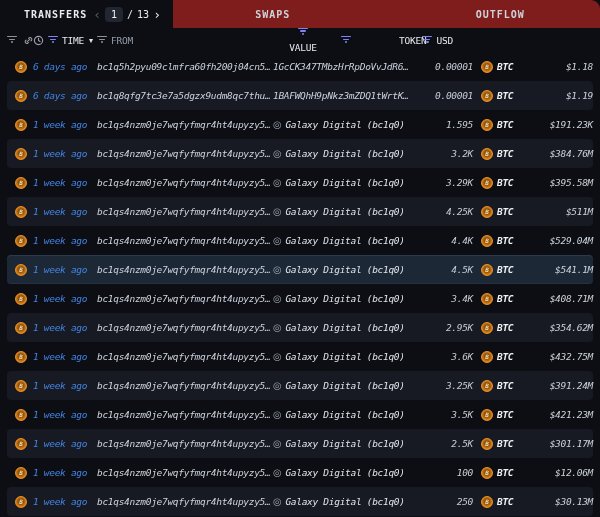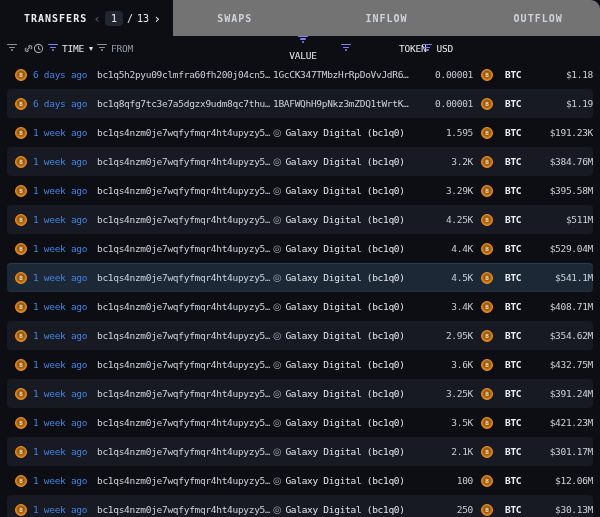--- a/index.html
+++ b/index.html
@@ -3,29 +3,29 @@
 <meta charset="utf-8">
 <style>
   html,body{margin:0;padding:0;}
   body{
     width:600px;height:517px;overflow:hidden;
     background:#0c0e13;
     font-family:"DejaVu Sans Mono","Liberation Mono",monospace;
     -webkit-font-smoothing:antialiased;
   }
   
-  .tabbar{display:flex;height:36px;align-items:stretch;text-align:right;}
+  .tabbar{display:flex;height:28px;align-items:stretch;text-align:right;}
   .tab-active{width:173px;display:flex;align-items:center;gap:6px;padding-left:24px;box-sizing:border-box;}
   .tab-active-label{color:#e9ebf0;font-size:10px;font-weight:bold;letter-spacing:1px;white-space:nowrap;}
   .pager{display:flex;align-items:center;gap:4px;font-size:10px;color:#e9ebf0;}
   .pg-prev{color:#565d6a;font-size:13px;line-height:1;cursor:default;}
   .pg-next{color:#e9ebf0;font-size:13px;line-height:1;cursor:pointer;}
   .page-box{background:#222631;border-radius:4px;padding:2px 6px;color:#eef0f4;}
   .pg-sep,.pg-total{color:#e9ebf0;}
-  .tabs-rest{flex:1;background:#737373;border-top-right-radius:9px;display:flex;gap:28px;}
+  .tabs-rest{flex:1;background:#7f1d1d;border-top-right-radius:9px;display:flex;gap:28px;}
   .tab{flex:1;display:flex;align-items:center;justify-content:center;
        color:#ced3da;font-size:10px;font-weight:bold;letter-spacing:1px;cursor:pointer;}
   
   .colheader{display:flex;align-items:center;height:24px;margin:0 7px;font-size:9.5px;letter-spacing:-0.2px;}
   .hcell{display:flex;align-items:center;gap:4px;box-sizing:border-box;}
   .lbl-dim{color:#959ca8;}
   .lbl-lit{color:#e6e9ee;}
   .caret{color:#dfe3e9;font-size:8px;margin-left:1px;font-family:"DejaVu Sans",sans-serif;}
   .funnel{display:inline-block;width:10px;flex:0 0 10px;}
   .funnel i{display:block;height:1.6px;background:currentColor;margin:0 auto 1.4px;border-radius:1px;}
@@ -38,34 +38,34 @@
   
   .c-coin{width:26px;}
   .c-time{width:64px;}
   .c-from{width:176px;}
   .c-to{width:140px;flex:1;min-width:0;}
   .c-value{width:60px;justify-content:flex-end;text-align:right;flex-direction:column;}
   .c-token{width:54px;padding-left:8px;gap:48px;}
   .c-usd{width:66px;justify-content:flex-end;text-align:right;}
   .hcell.c-coin{gap:6px;}
   
-  .tbody{display:block;}
+  .tbody{display:block;font-style:italic;}
   .row{display:flex;align-items:center;height:29px;margin:0 7px;border-radius:4px;
        font-size:9.5px;letter-spacing:-0.3px;cursor:pointer;}
   .row:nth-child(even){background:#171a22;}
   .row.hl{background:#1d2837;box-shadow:inset 0 1px 0 rgba(140,170,220,.14),inset 0 -1px 0 rgba(140,170,220,.08);}
   .cell{display:flex;align-items:center;box-sizing:border-box;min-width:0;white-space:nowrap;}
   .t-time{color:#4383e2;}
   .t-addr{color:#ccd2dc;overflow:hidden;text-overflow:ellipsis;display:block;line-height:29px;}
   .t-to{overflow:hidden;}
   .to-inner{display:flex;align-items:center;gap:4px;min-width:0;}
   .entity-ic{color:#98a0ac;font-size:10px;font-family:"DejaVu Sans",sans-serif;line-height:1;}
   .t-to-entity{color:#e0e4ea;}
   .t-value{color:#c6ccd6;justify-content:flex-end;display:flex;width:100%;}
-  .t-token{color:#eef1f4;font-weight:bold;gap:12px;}
+  .t-token{color:#eef1f4;font-weight:bold;gap:4px;}
   .t-usd{color:#ccd2da;justify-content:flex-end;display:flex;width:100%;}
   .coin{width:10px;height:10px;flex:0 0 10px;border-radius:50%;
         background:radial-gradient(circle at 50% 45%,#8a5513 35%,#d97f16 70%,#f7931a 100%);
         border:1px solid #f09122;
         color:#ffd9a0;font-size:6px;font-weight:bold;
         display:flex;align-items:center;justify-content:center;line-height:1;letter-spacing:0;}
   .cell.c-coin{padding-left:8px;}
 </style>
 </head>
 <body>
@@ -76,21 +76,20 @@
     <span class="pager">
       <span class="pg-prev">‹</span>
       <span class="page-box">1</span>
       <span class="pg-sep">/</span>
       <span class="pg-total">13</span>
       <span class="pg-next">›</span>
     </span>
   </div>
   <div class="tabs-rest">
     <div class="tab">SWAPS</div>
-    <div class="tab">INFLOW</div>
     <div class="tab">OUTFLOW</div>
   </div>
 </div>
 
 <div class="colheader">
   <div class="hcell c-coin">
     <span class="funnel fn-gray">
         <i></i>
         <i></i>
         <i></i>
@@ -508,21 +507,21 @@
     <div class="cell c-from">
       <span class="t-addr">bc1qs4nzm0je7wqfyfmqr4ht4upyzy5…</span>
     </div>
     <div class="cell c-to t-to">
       <span class="to-inner">
         <span class="entity-ic">◎</span>
         <span class="t-addr t-to-entity">Galaxy Digital (bc1q0)</span>
       </span>
     </div>
     <div class="cell c-value">
-      <span class="t-value">2.1K</span>
+      <span class="t-value">2.5K</span>
     </div>
     <div class="cell c-token t-token">
       <span class="coin">B</span>
       <span>BTC</span>
     </div>
     <div class="cell c-usd">
       <span class="t-usd">$301.17M</span>
     </div>
   </div>
     <div class="row">

